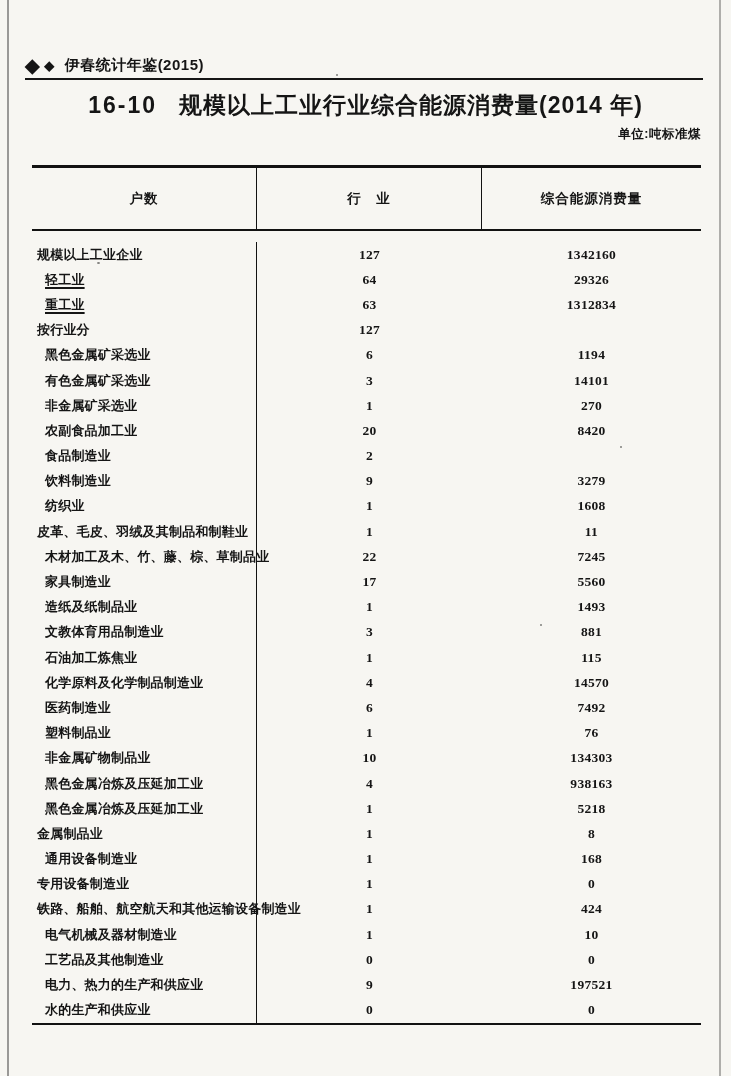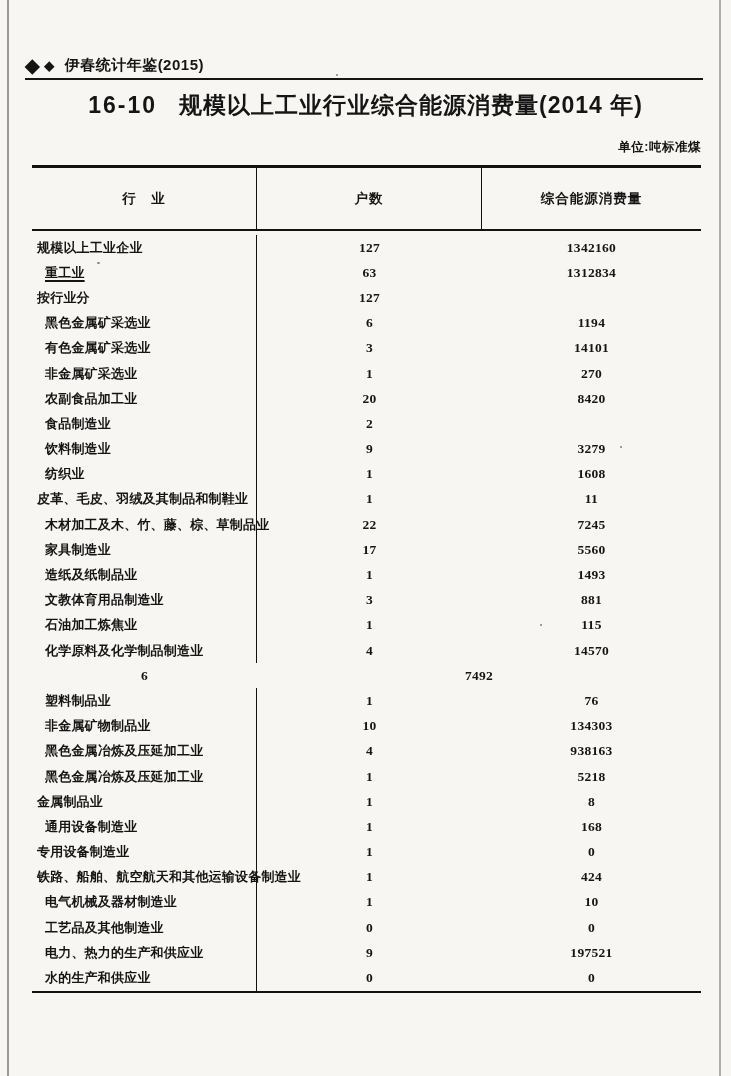--- a/index.html
+++ b/index.html
@@ -25,40 +25,40 @@
   .diamond.big{font-size:19px;}
   .diamond.small{font-size:13px;margin-right:6px;}
 
   .table-title{
     position:absolute;left:0;top:90px;width:731px;margin:0;
     text-align:center;font-size:23px;font-weight:bold;letter-spacing:1px;
   }
   .table-title .title-no{margin-right:22px;letter-spacing:2px;}
 
   .unit-label{
-    position:absolute;right:30px;top:139px;
+    position:absolute;right:30px;top:126px;
     font-size:12.5px;font-weight:bold;letter-spacing:.5px;
   }
 
   .stat-table{
     position:absolute;left:32px;top:165px;width:669px;
     border-top:3px solid #121212;
     border-bottom:2.5px solid #121212;
     box-sizing:border-box;
   }
   .thead{display:flex;height:61px;border-bottom:2px solid #121212;}
   .th{
     display:flex;align-items:center;justify-content:center;
     box-sizing:border-box;font-size:13.5px;font-weight:bold;letter-spacing:1px;
   }
   .th.col-industry{width:225px;border-right:1.5px solid #121212;}
   .th.col-count{width:225px;border-right:1.5px solid #121212;}
   .th.col-energy{flex:1;}
 
-  .tbody{padding-top:4px;}
+  .tbody{padding-top:11px;}
   .trow{display:flex;height:25.2px;align-items:center;}
   .cell{box-sizing:border-box;}
   .cell-industry{
     width:225px;align-self:stretch;display:flex;align-items:center;
     border-right:1.5px solid #121212;
     font-size:13px;font-weight:bold;letter-spacing:.2px;white-space:nowrap;
   }
   .indent-0{padding-left:5px;}
   .indent-1{padding-left:13px;}
   .underlined{text-decoration:underline;text-decoration-thickness:1.5px;text-underline-offset:3px;}
@@ -90,31 +90,36 @@
     <span class="diamond small">◆</span>
     <span>伊春统计年鉴(2015)</span>
   </div>
 
   <h1 class="table-title"><span class="title-no">16-10</span><span>规模以上工业行业综合能源消费量(2014 年)</span></h1>
 
   <div class="unit-label">单位:吨标准煤</div>
 
   <div class="stat-table">
     <div class="thead">
+      <div class="th col-count">户数</div>
       <div class="th col-industry">行　业</div>
-      <div class="th col-count">户数</div>
       <div class="th col-energy">综合能源消费量</div>
     </div>
     <div class="tbody" id="tbody">
         <div class="trow">
           <div class="cell cell-industry indent-0">规模以上工业企业</div>
           <div class="cell cell-count">127</div>
           <div class="cell cell-energy">1342160</div>
         </div>
         <div class="trow">
+          <div class="cell cell-industry indent-1 underlined">轻工业</div>
+          <div class="cell cell-count">64</div>
+          <div class="cell cell-energy">29326</div>
+        </div>
+        <div class="trow">
           <div class="cell cell-industry indent-1 underlined">重工业</div>
           <div class="cell cell-count">63</div>
           <div class="cell cell-energy">1312834</div>
         </div>
         <div class="trow">
           <div class="cell cell-industry indent-0">按行业分</div>
           <div class="cell cell-count">127</div>
           <div class="cell cell-energy"></div>
         </div>
         <div class="trow">
@@ -180,20 +185,21 @@
           <div class="cell cell-industry indent-1">石油加工炼焦业</div>
           <div class="cell cell-count">1</div>
           <div class="cell cell-energy">115</div>
         </div>
         <div class="trow">
           <div class="cell cell-industry indent-1">化学原料及化学制品制造业</div>
           <div class="cell cell-count">4</div>
           <div class="cell cell-energy">14570</div>
         </div>
         <div class="trow">
+          <div class="cell cell-industry indent-1">医药制造业</div>
           <div class="cell cell-count">6</div>
           <div class="cell cell-energy">7492</div>
         </div>
         <div class="trow">
           <div class="cell cell-industry indent-1">塑料制品业</div>
           <div class="cell cell-count">1</div>
           <div class="cell cell-energy">76</div>
         </div>
         <div class="trow">
           <div class="cell cell-industry indent-1">非金属矿物制品业</div>

